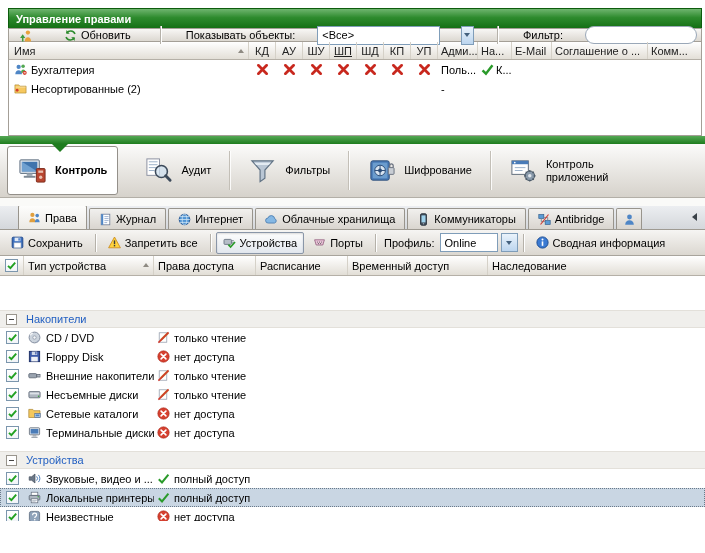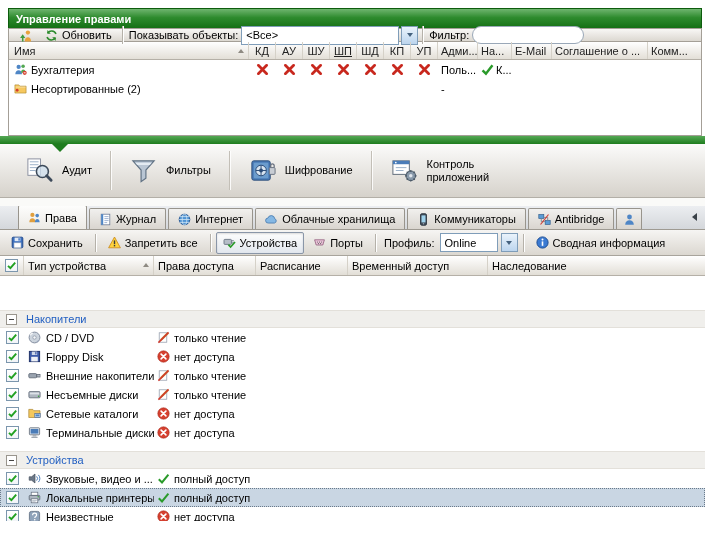--- a/index.html
+++ b/index.html
@@ -8,21 +8,21 @@
 
   .ic { display:inline-flex; width:13px; height:13px; flex:none; align-items:center; justify-content:center; }
   .ic svg { width:13px; height:13px; display:block; }
   .bigic { display:inline-flex; width:29px; height:29px; flex:none; }
   .bigic svg { width:29px; height:29px; display:block; }
 
   
   .top { margin:8px 3px 0 8px; }
   .titlebar { height:20px; line-height:20px; padding-left:7px; color:#fff; font-weight:bold;
     background:linear-gradient(#6fb56f,#2e8b2e 45%,#157015); border:1px solid #0d5c0d; border-bottom:none; }
-  .toolbar { height:14px; display:flex; align-items:center; gap:1px; padding:1px 4px;
+  .toolbar { height:14px; display:flex; align-items:center; gap:20px; padding:1px 4px;
     background:linear-gradient(#f8f7f5,#dcd8d1); border:1px solid #a49f97; }
   .tb-btn { display:flex; align-items:center; gap:4px; height:21px; padding:0 5px;
     background:transparent; border:1px solid transparent; font:inherit; cursor:default; }
   .tb-sep { width:1px; height:18px; background:#b5b1a9; box-shadow:1px 0 0 #fff; margin:0 3px; flex:none; }
   .tb-label { padding:0 2px; white-space:nowrap; }
   .combo { height:19px; width:158px; border:1px solid #7f9db9; background:#fff; display:flex; align-items:center; padding:0 4px; }
   .combo.small { width:58px; }
   .combo-btn { width:17px; height:19px; border:1px solid #7f9db9; margin-left:1px;
     background:linear-gradient(#eaf3fb,#bcd5ee); display:flex; align-items:center; justify-content:center; }
   .tri-down { width:0; height:0; border-left:3.5px solid transparent; border-right:3.5px solid transparent; border-top:4px solid #44617e; }
@@ -286,20 +286,35 @@
         </div>
       </div>
   </div>
 </div>
 
 <div class="catbar">
   <span class="cat-pointer"></span>
 </div>
 
 <div class="bigtabs" id="bigtabs">
+    <div class="bigtab selected">
+      <span class="bigic">
+        <svg viewBox="0 0 30 30">
+          <rect x="2" y="4" width="20" height="14" rx="1" fill="#dfe5ec" stroke="#5a6b7c"></rect>
+          <rect x="4" y="6" width="16" height="10" fill="#3f74ad"></rect>
+          <path d="M4 6l16 10H4z" fill="#6fa0d0"></path>
+          <rect x="9" y="18" width="6" height="2.5" fill="#9aa5b0"></rect>
+          <rect x="6" y="20.5" width="12" height="2" fill="#7c8894"></rect>
+          <rect x="19" y="13" width="9" height="14" rx="1" fill="#b8452f" stroke="#7c2c1c"></rect>
+          <rect x="21" y="15" width="5" height="2.4" fill="#e8c0b0"></rect>
+          <circle cx="23.5" cy="22" r="1.7" fill="#e8c0b0"></circle>
+        </svg>
+      </span>
+      <span class="lbl">Контроль</span>
+    </div>
     <div class="bigtab">
       <span class="bigic">
         <svg viewBox="0 0 30 30">
           <rect x="3" y="3" width="13" height="17" fill="#fff" stroke="#8a90a0"></rect>
           <path d="M5 6h9M5 9h9M5 12h9M5 15h6" stroke="#9ab0c8" stroke-width="1"></path>
           <circle cx="18" cy="16" r="6.2" fill="#cfe0ef" fill-opacity=".75" stroke="#3c4a5a" stroke-width="1.6"></circle>
           <path d="M22.5 20.5 27 25" stroke="#3c4a5a" stroke-width="3" stroke-linecap="round"></path>
         </svg>
       </span>
       <span class="lbl">Аудит</span>

